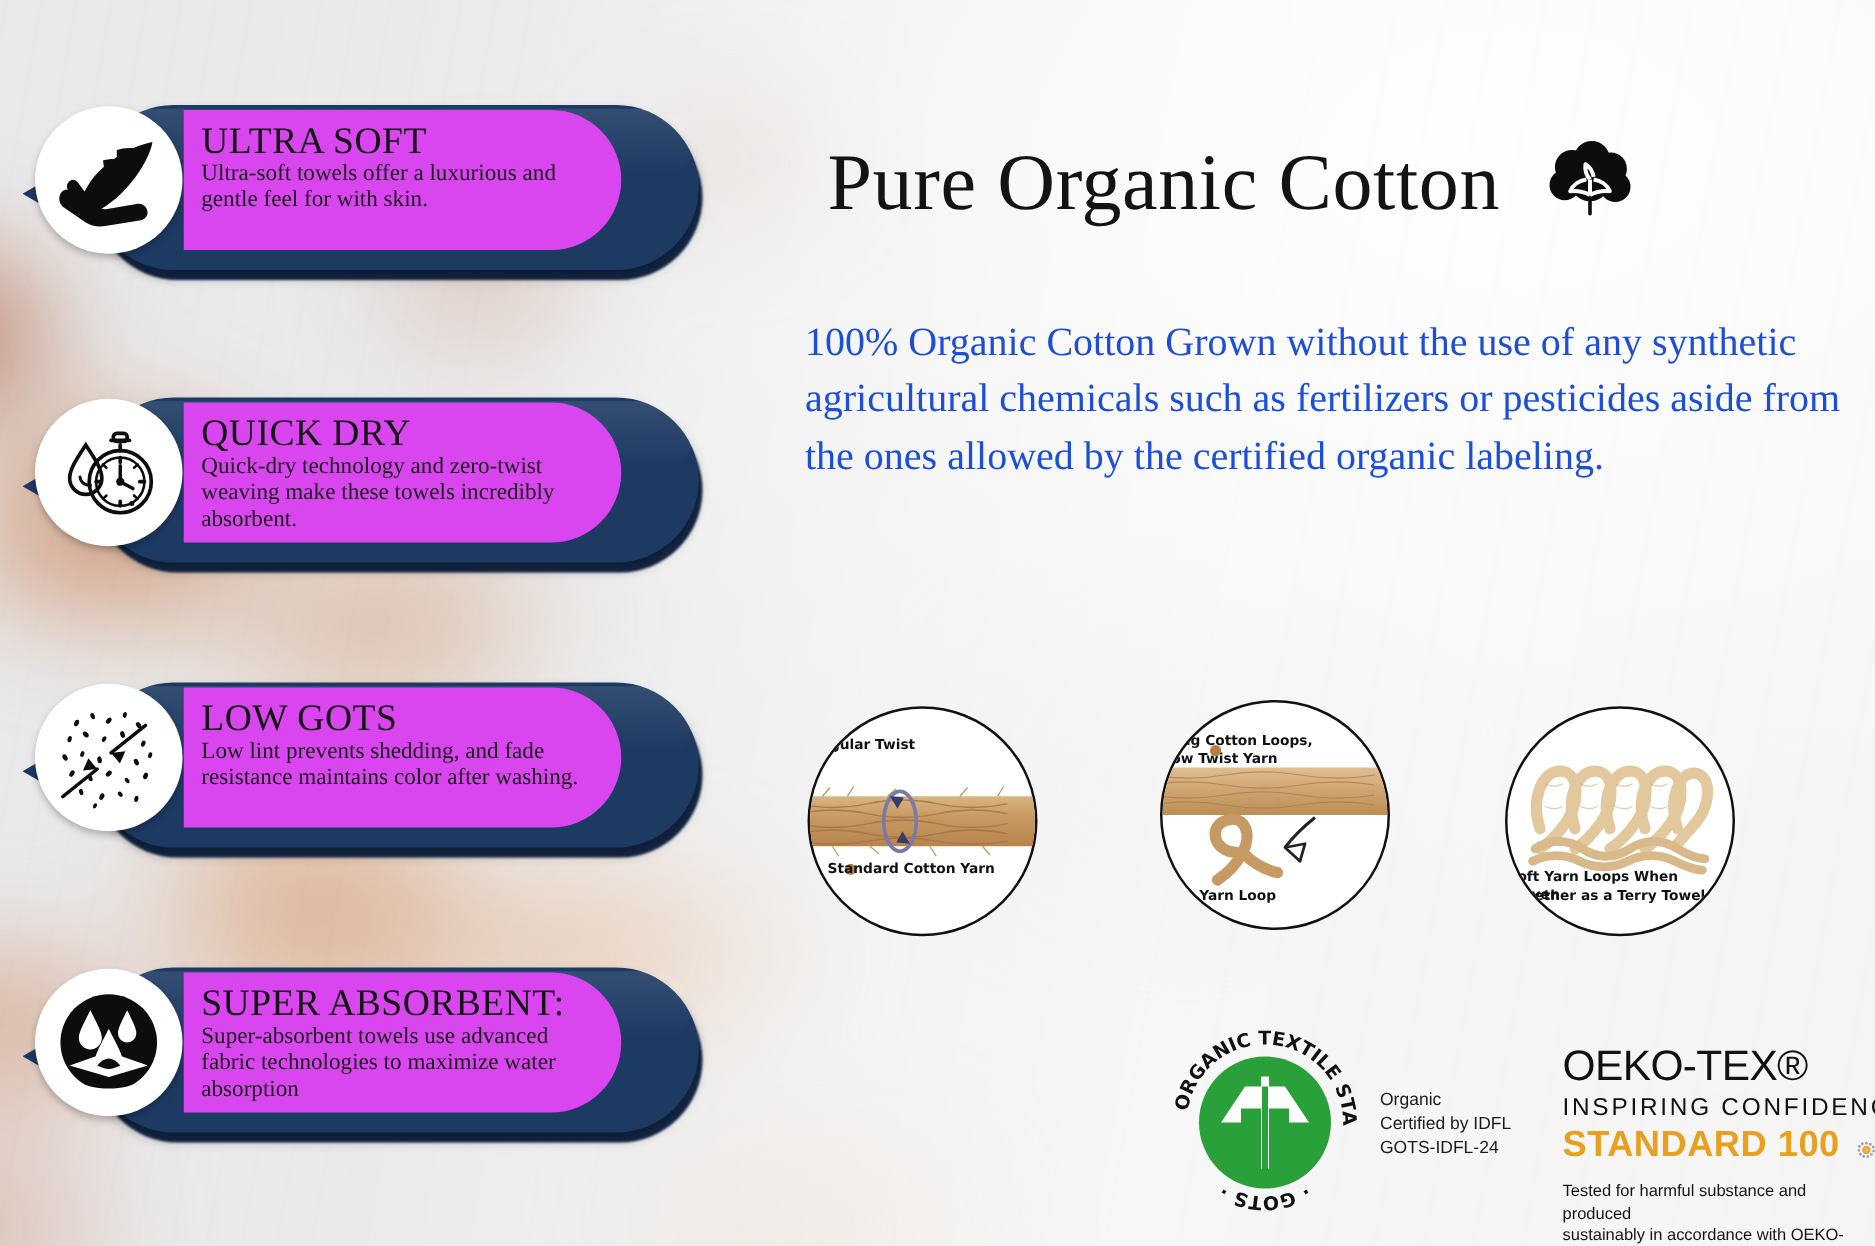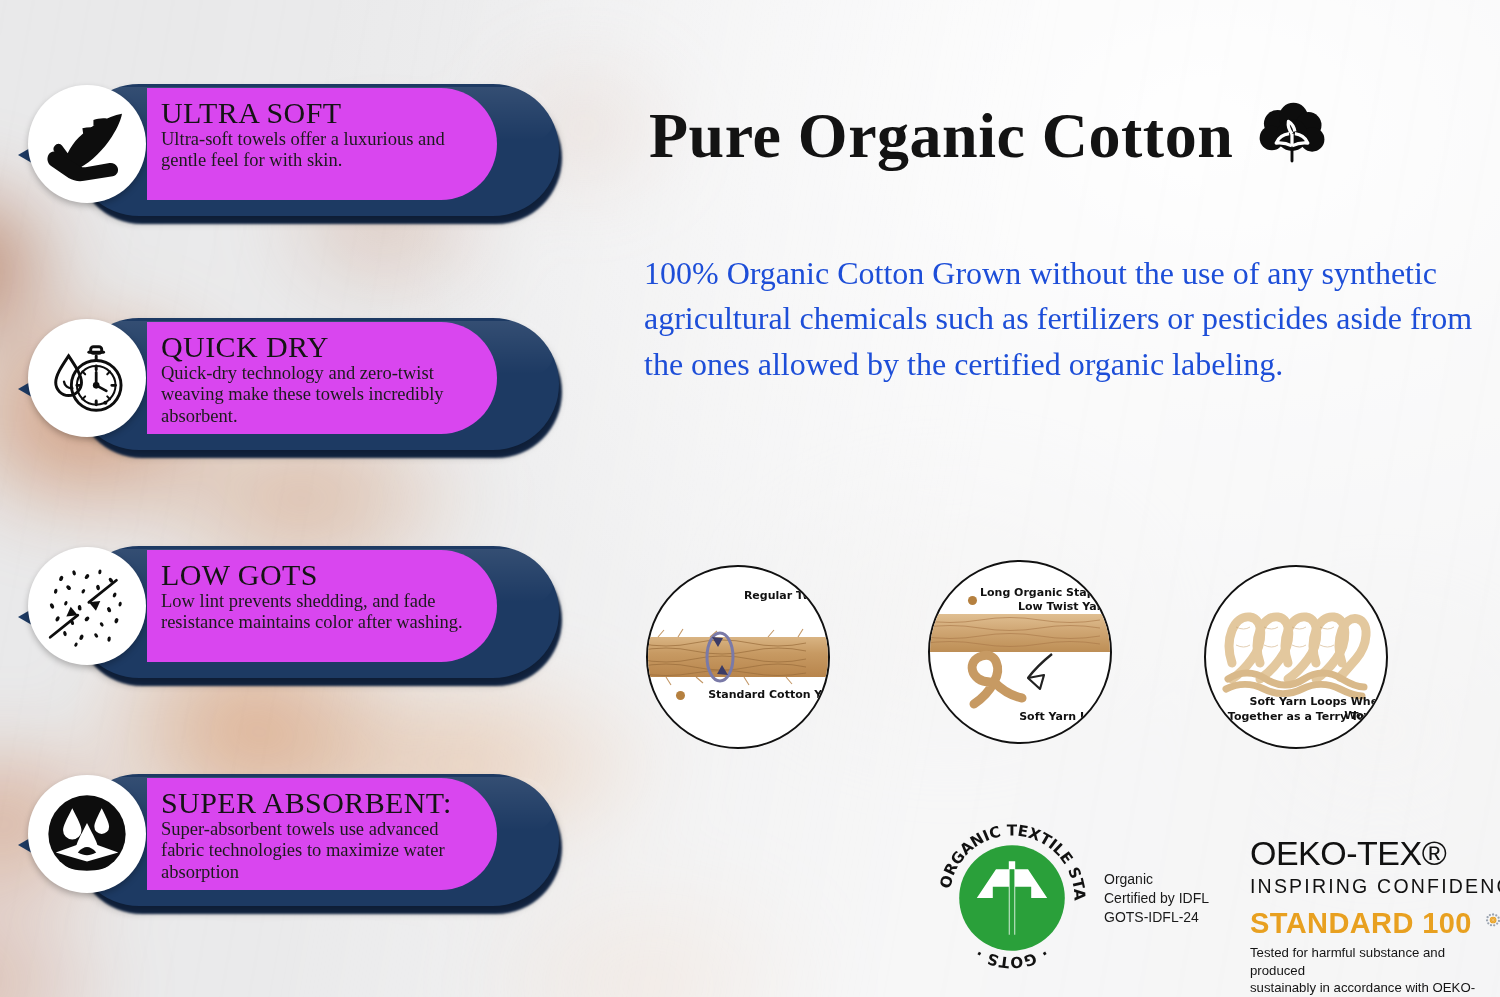--- a/index.html
+++ b/index.html
@@ -77,61 +77,61 @@
     font-weight:400;margin:2px 0 1px 0;white-space:nowrap;
   }
   .card-desc{font-size:18.5px;line-height:1.16;color:#1b1b1b;}
 
   
   .right{position:absolute;left:636px;top:0;width:864px;height:997px;}
   .headline{
     position:absolute;left:10px;top:98px;display:flex;align-items:center;gap:20px;
   }
   .headline h1{
-    margin:3px;font-size:64px;line-height:1;font-weight:700;color:#131313;
+    margin:16px;font-size:64px;line-height:1;font-weight:400;color:#131313;
     letter-spacing:.5px;white-space:nowrap;
   }
   .cottonicon{width:72px;height:72px;display:block;margin-top:4px;}
   .para{
     position:absolute;left:8px;top:215px;width:830px;
     font-size:32px;line-height:1.42;color:#1d4ed8;margin-top:36px;
   }
 
   
   .circles{position:absolute;left:0;top:560px;width:864px;height:200px;}
   .circ{
     position:absolute;width:180px;height:180px;border-radius:50%;
     background:#fff;border:2.5px solid #111;overflow:hidden;
   }
   .circ.c1{left:10px;top:5px;}
   .circ.c2{left:292px;top:0px;}
   .circ.c3{left:568px;top:5px;}
   .clabel{
-    position:absolute;width:100%;text-align:right;color:#111;
+    position:absolute;width:100%;text-align:left;color:#111;
     font-family:"DejaVu Sans", sans-serif;font-weight:bold;font-size:11px;line-height:1.25;
   }
   .dot{width:9px;height:9px;border-radius:50%;background:#b5803f;position:absolute;}
 
   
   .certs{position:absolute;left:296px;top:808px;width:568px;height:190px;}
   .gots{position:absolute;left:0px;top:10px;width:160px;height:160px;}
   .gotstext{
     position:absolute;left:172px;top:62px;
     font-family:"Liberation Sans", sans-serif;font-size:14px;line-height:1.35;color:#1a1a1a;
   }
   .oeko{position:absolute;left:318px;top:28px;width:250px;}
   .oeko .l1{
     font-family:"Liberation Sans", sans-serif;font-weight:normal;font-size:34px;
     letter-spacing:-.5px;color:#111;line-height:1;white-space:nowrap;
   }
   .oeko .l2{
     font-family:"Liberation Sans", sans-serif;font-size:19.5px;letter-spacing:2.2px;
     color:#111;line-height:1.35;margin-top:3px;white-space:nowrap;
   }
-  .oekorow{display:flex;align-items:flex-end;gap:14px;margin-top:3px;}
+  .oekorow{display:flex;align-items:flex-start;gap:14px;margin-top:3px;}
   .oeko .l3{
     font-family:"Liberation Sans", sans-serif;font-weight:bold;font-size:29px;
     letter-spacing:.4px;color:#e8a020;line-height:1;white-space:nowrap;
   }
   .oeko .l4{
     font-family:"Liberation Sans", sans-serif;font-size:13.2px;line-height:1.32;
     color:#141414;margin-top:6px;
   }
 </style>
 </head>
@@ -335,21 +335,21 @@
           <path d="M-10 58 q30 5 60 0 q30 -5 60 0 q30 5 60 0"></path>
           <path d="M-10 66 q30 -5 60 0 q30 5 60 0 q30 -5 60 0"></path>
           <path d="M-10 74 q30 5 60 0 q30 -5 60 0 q30 5 60 0"></path>
           <path d="M-10 82 q30 -5 60 0 q30 5 60 0 q30 -5 60 0"></path>
         </g>
         <path d="M60 120 C40 120 36 98 52 94 C66 90 72 106 64 120 C58 132 50 138 44 142" fill="none" stroke="#c79a63" stroke-width="9" stroke-linecap="round"></path>
         <path d="M64 120 C72 128 82 134 92 136" fill="none" stroke="#c79a63" stroke-width="9" stroke-linecap="round"></path>
         <path d="M122 92 C112 100 104 108 98 116" fill="none" stroke="#222" stroke-width="2.4"></path>
         <path d="M98 116 l16 -3 l-4 14 Z" fill="#fff" stroke="#222" stroke-width="2.2" stroke-linejoin="round"></path>
       </svg>
-      <div class="clabel" style="top:24px">Long Organic Staple,</div>
+      <div class="clabel" style="top:24px">Long Cotton Loops,</div>
       <div class="clabel" style="top:38px">Low Twist Yarn</div>
       <div class="dot" style="left:38px;top:34px"></div>
       <div class="clabel" style="top:148px">Soft Yarn Loop</div>
     </div>
 
     <div class="circ c3">
       <svg viewBox="0 0 180 180" style="position:absolute;inset:0;width:100%;height:100%">
         <g fill="none" stroke="#e3c89e" stroke-width="9" stroke-linecap="round">
           <path d="M26 96 C18 72 28 48 44 50 C58 52 58 76 46 92 C38 103 32 108 26 112"></path>
           <path d="M54 96 C46 72 56 48 72 50 C86 52 86 76 74 92 C66 103 60 108 54 112"></path>

